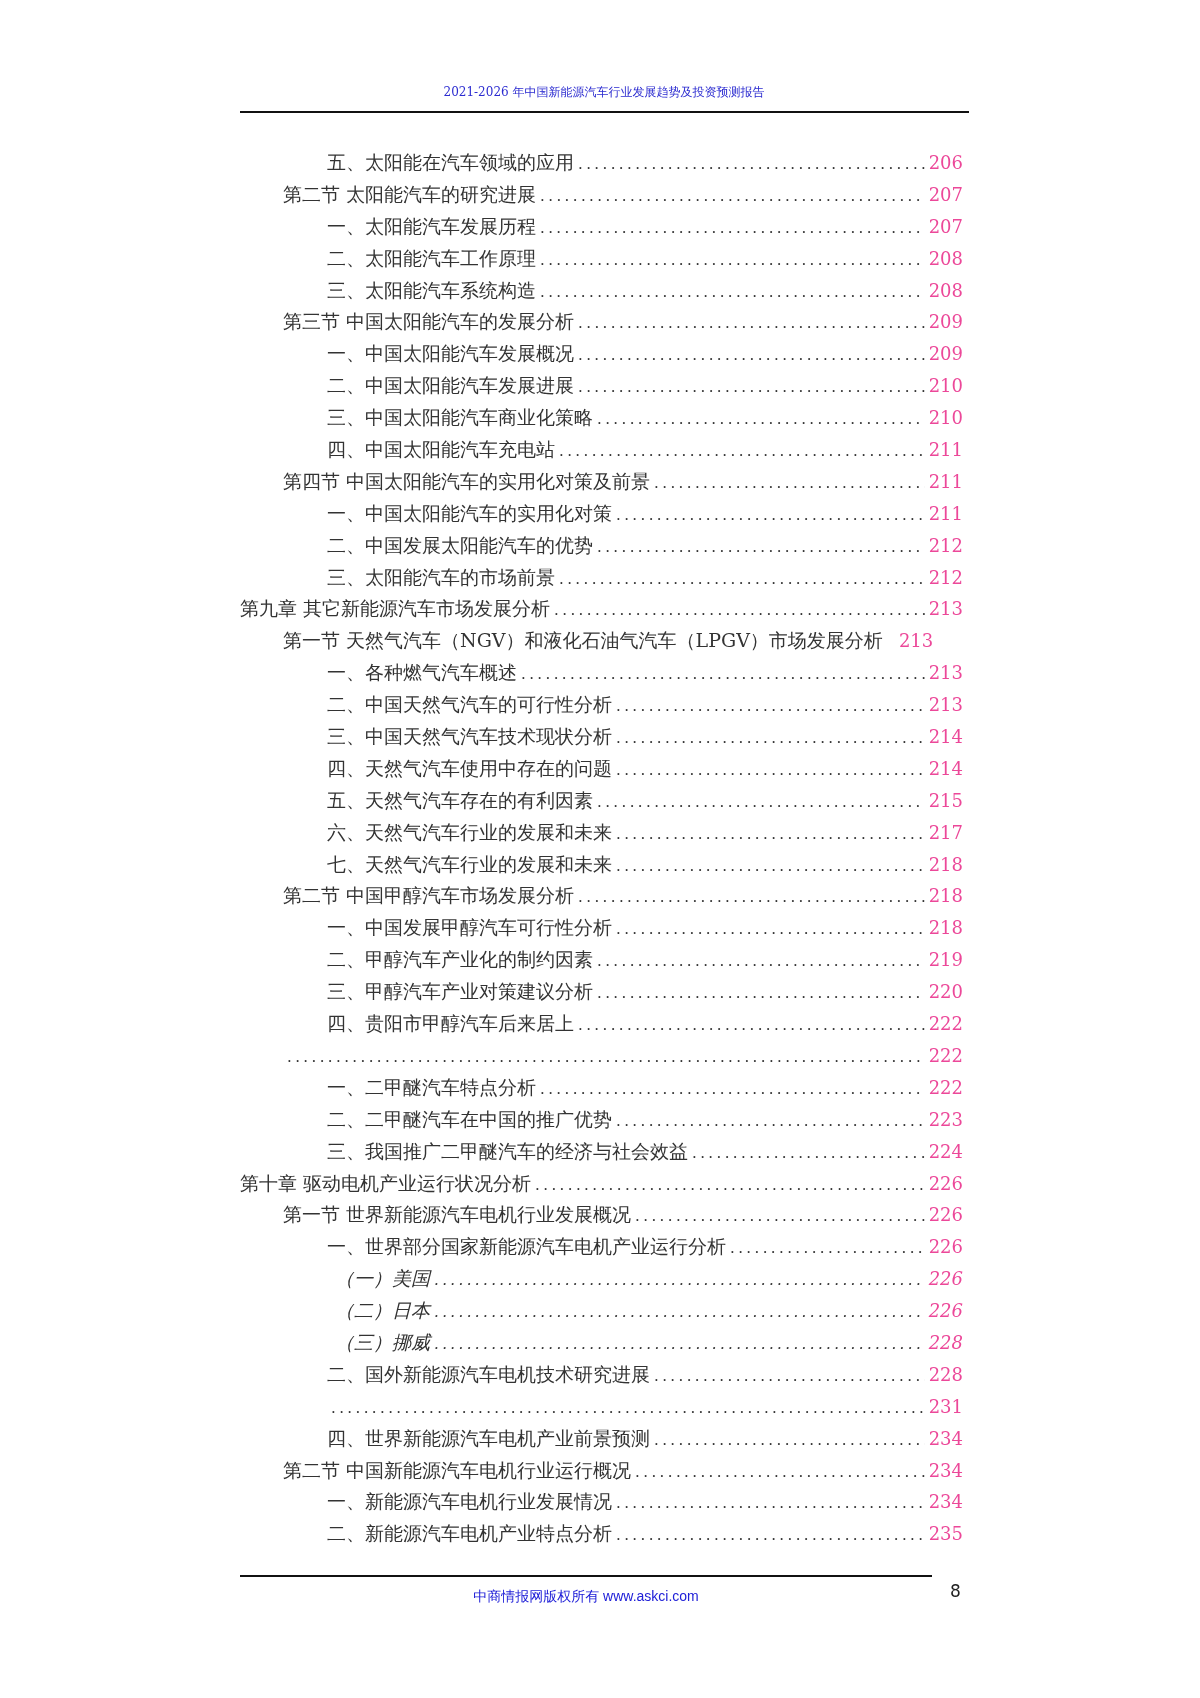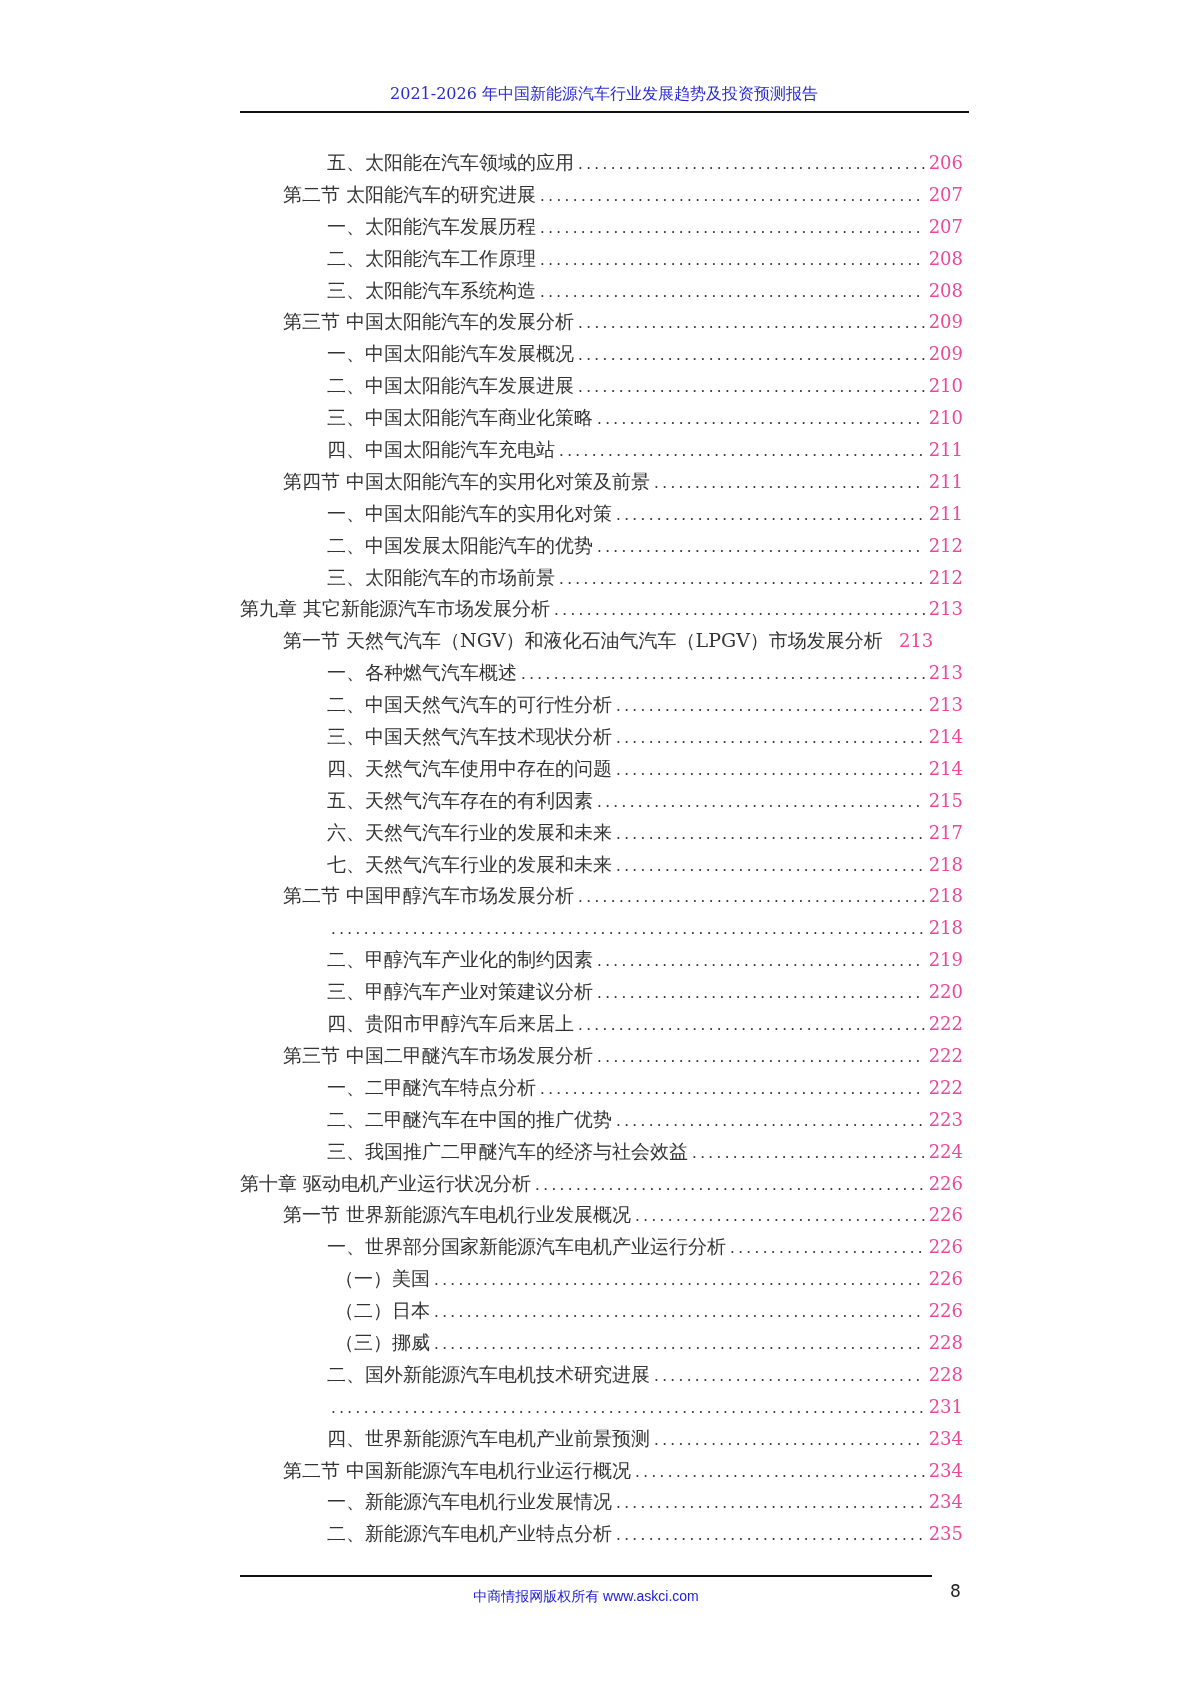--- a/index.html
+++ b/index.html
@@ -1,26 +1,26 @@
 <!DOCTYPE html>
 <html><head>
 <meta charset="utf-8">
 <style>
   html, body { margin: 0; padding: 0; background: #ffffff; }
   body { width: 1200px; height: 1698px; position: relative; overflow: hidden;
          font-family: "DejaVu Serif", "Liberation Serif", serif; color: #222; }
   .header-title { position: absolute; left: 240px; width: 728px; top: 84px; text-align: center;
-                  font-size: 16px; color: #2b2bd0; font-family: "DejaVu Serif", serif; letter-spacing: 0px; }
+                  font-size: 12px; color: #2b2bd0; font-family: "DejaVu Serif", serif; letter-spacing: 0px; }
   .header-rule { position: absolute; left: 240px; width: 729px; top: 111px; height: 0; border-top: 2px solid #111; }
   .toc { position: absolute; left: 240px; top: 147px; width: 723px; }
   .toc-row { display: flex; align-items: baseline; height: 31.9px; line-height: 31.9px; font-size: 19px; white-space: nowrap; }
   .toc-row.lvl0 { padding-left: 0px; }
   .toc-row.lvl1 { padding-left: 43px; }
   .toc-row.lvl2 { padding-left: 87px; }
-  .toc-row.lvl3 { padding-left: 95px; }
+  .toc-row.lvl3 { padding-left: 95px; font-style: italic; }
   .toc-label { flex: 0 0 auto; color: #333; }
   .toc-leader { flex: 1 1 auto; overflow: hidden; margin: 0 4px; color: #333; letter-spacing: 3.4px; font-size: 15px; }
   .toc-leader::before { content: "........................................................................................................................................................................................"; }
   .toc-page { flex: 0 0 auto; color: #ec4899; font-family: "DejaVu Serif", serif; font-size: 18px; }
   .footer-rule { position: absolute; left: 240px; width: 692px; top: 1575px; height: 0; border-top: 2px solid #111; }
   .footer-text { position: absolute; left: 240px; width: 692px; top: 1588px; text-align: center; font-size: 14px;
                  color: #2020d8; font-family: Liberation Sans, sans-serif; }
   .page-number { position: absolute; left: 950px; top: 1581px; font-size: 17px; color: #222;
                  font-family: "DejaVu Sans", "Liberation Sans", sans-serif; }
 </style>
@@ -146,40 +146,40 @@
         <span class="toc-label">七、天然气汽车行业的发展和未来</span>
         <span class="toc-leader"></span>
         <span class="toc-page">218</span>
       </div>
       <div class="toc-row lvl1">
         <span class="toc-label">第二节 中国甲醇汽车市场发展分析</span>
         <span class="toc-leader"></span>
         <span class="toc-page">218</span>
       </div>
       <div class="toc-row lvl2">
+        <span class="toc-label">一、中国发展甲醇汽车可行性分析</span>
         <span class="toc-leader"></span>
         <span class="toc-page">218</span>
       </div>
       <div class="toc-row lvl2">
         <span class="toc-label">二、甲醇汽车产业化的制约因素</span>
         <span class="toc-leader"></span>
         <span class="toc-page">219</span>
       </div>
       <div class="toc-row lvl2">
         <span class="toc-label">三、甲醇汽车产业对策建议分析</span>
         <span class="toc-leader"></span>
         <span class="toc-page">220</span>
       </div>
       <div class="toc-row lvl2">
         <span class="toc-label">四、贵阳市甲醇汽车后来居上</span>
         <span class="toc-leader"></span>
         <span class="toc-page">222</span>
       </div>
       <div class="toc-row lvl1">
-        <span class="toc-label">第三节 中国二甲醚汽车市场发展分析</span>
         <span class="toc-leader"></span>
         <span class="toc-page">222</span>
       </div>
       <div class="toc-row lvl2">
         <span class="toc-label">一、二甲醚汽车特点分析</span>
         <span class="toc-leader"></span>
         <span class="toc-page">222</span>
       </div>
       <div class="toc-row lvl2">
         <span class="toc-label">二、二甲醚汽车在中国的推广优势</span>

